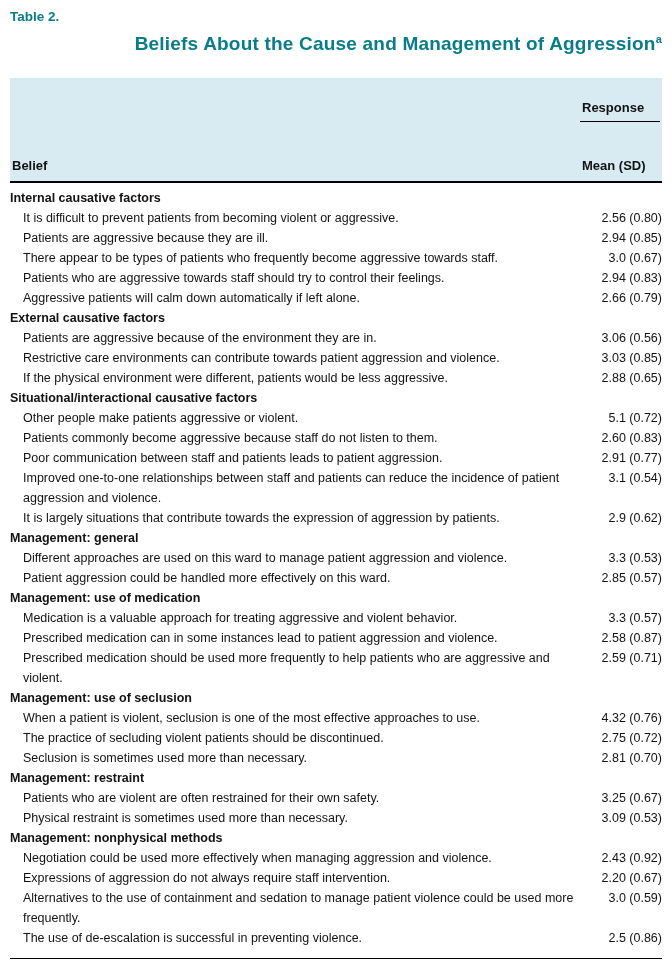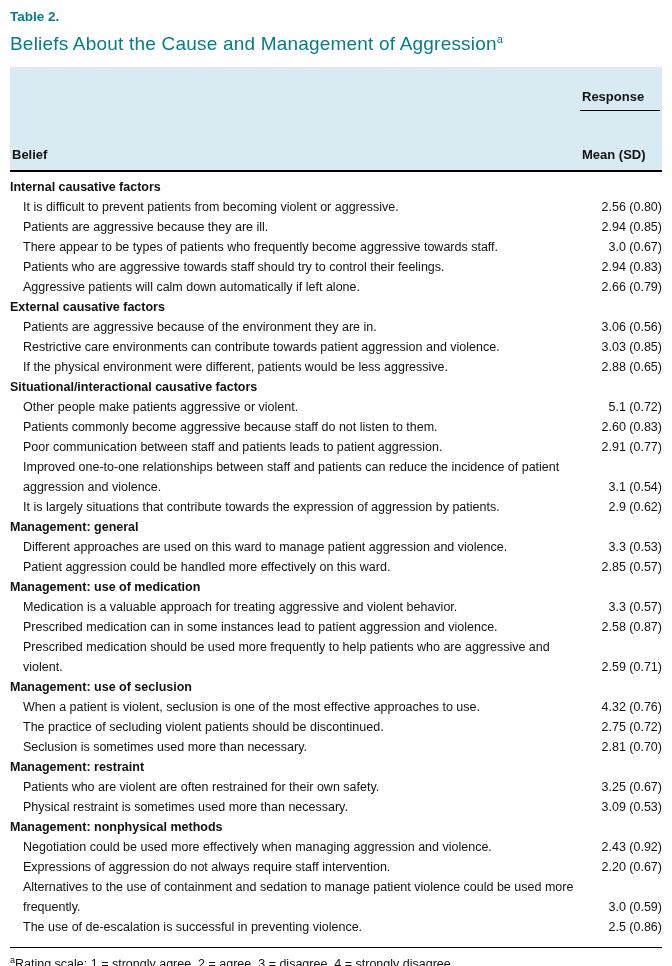--- a/index.html
+++ b/index.html
@@ -19,24 +19,25 @@
     padding: 9px 10px 0 10px;
   }
   .table-label {
     color: var(--accent, #077C8A);
     font-weight: bold;
     font-size: 13.5px;
     margin-bottom: 9px;
   }
   .table-title {
     color: var(--accent, #077C8A);
-    font-weight: normal;
+    font-weight: bold;
     font-size: 19px;
     letter-spacing: 0.2px;
-    margin-bottom: 12px;
+    margin-bottom: 23px;
+    text-align: right;
   }
   .table-title sup { font-size: 11px; }
   .header-band {
     background: var(--band, #D8EAF2);
     padding: 20px 2px 0 2px;
   }
   .header-top {
     display: flex;
     justify-content: flex-end;
   }
@@ -59,21 +60,21 @@
   .table-body {
     padding-top: 5px;
     font-size: 12.5px;
     line-height: 20px;
   }
   .section-heading {
     font-weight: bold;
   }
   .row {
     display: flex;
-    align-items: flex-end;
+    align-items: flex-start;
   }
   .row .belief {
     flex: 1;
     padding-left: 13px;
   }
   .row .value {
     width: 80px;
     text-align: right;
     white-space: nowrap;
     padding-left: 6px;

